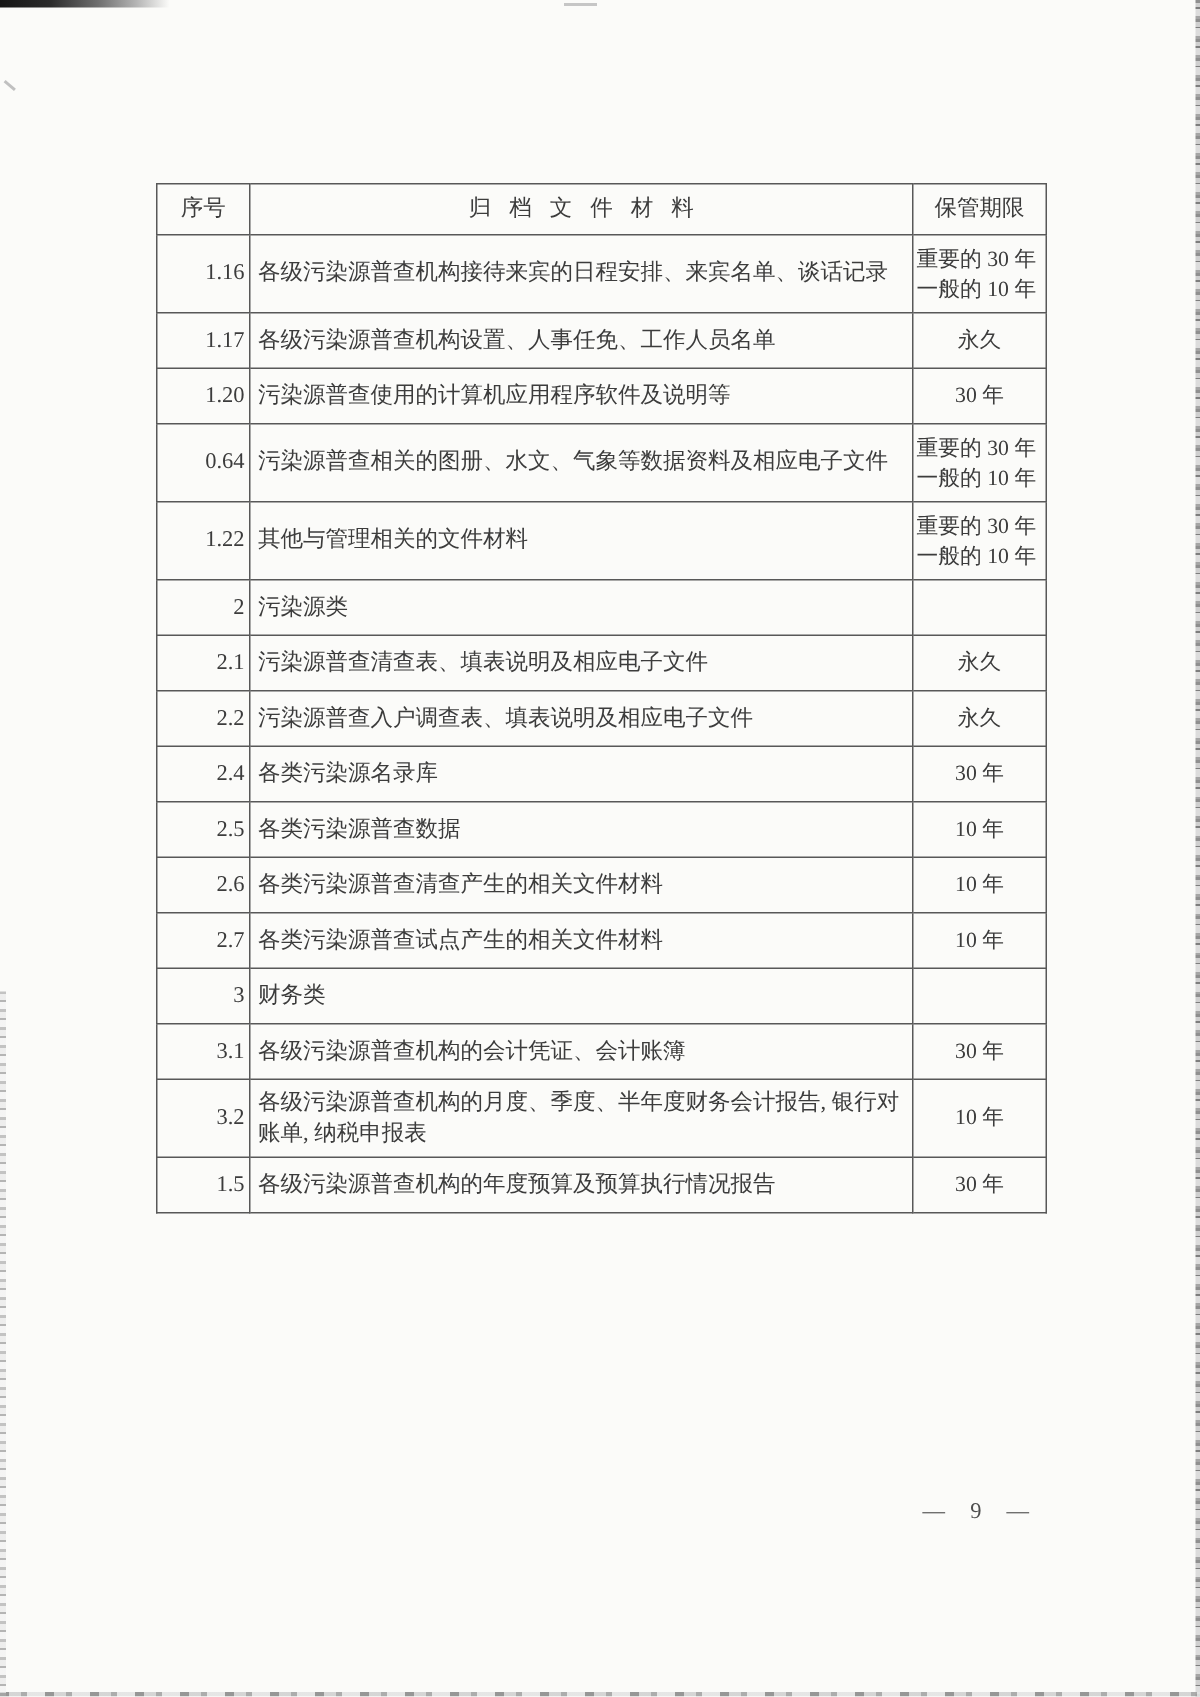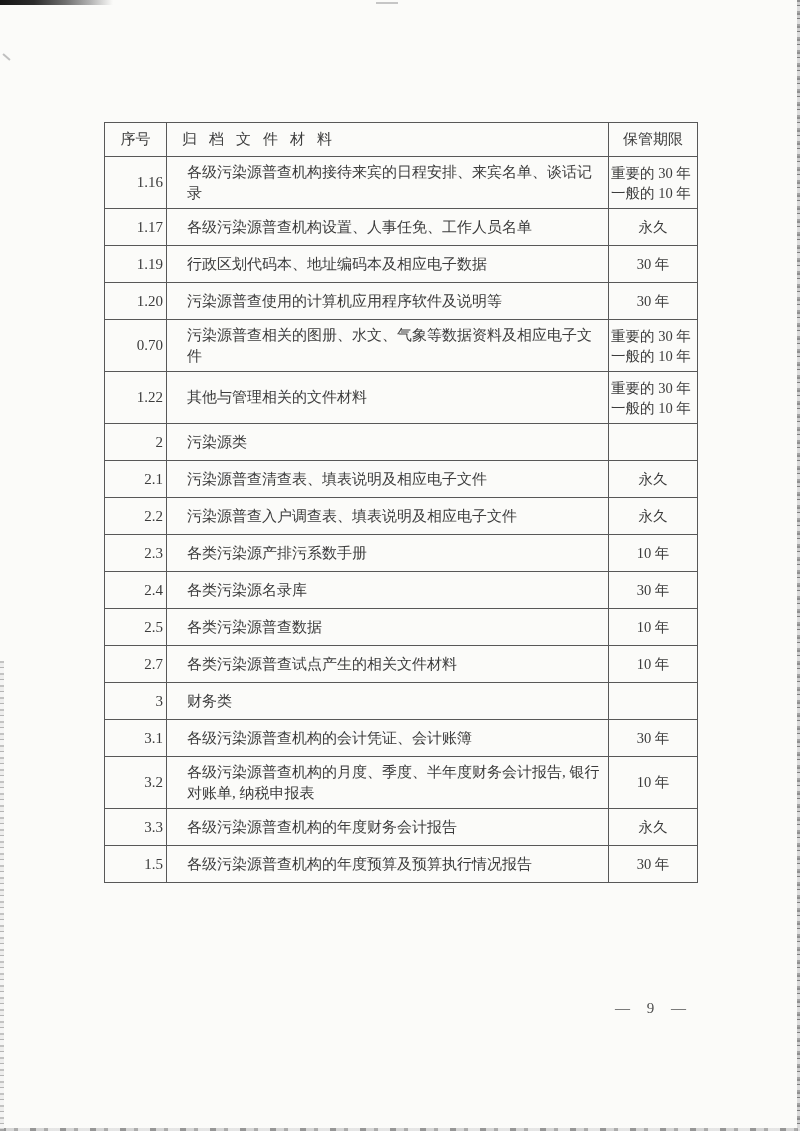--- a/index.html
+++ b/index.html
@@ -85,27 +85,27 @@
     line-height: 21px;
     padding: 2px 3px;
     overflow: hidden;
   }
   .archive-table thead tr { height: 34px; margin-left: 18px; }
   .archive-table tbody tr { height: 37px; }
   .archive-table tbody tr.tall { height: 52px; }
 
   th.col-no, th.col-retention { text-align: center; }
   th.col-material {
-    text-align: left;
+    text-align: center;
     letter-spacing: 12px;
     text-indent: 12px;
     font-family: Liberation Serif, serif;
   }
   td.col-no { text-align: right; }
-  td.col-material { text-align: left; padding-left: 20px; padding-right: 6px; }
+  td.col-material { text-align: left; padding-left: 5px; padding-right: 6px; }
   td.col-retention {
     text-align: center;
     font-size: 14.5px;
     white-space: nowrap;
   }
   td.col-retention.two-line { padding-left: 2px; padding-right: 14px; }
   td.col-retention .ret-line {
     text-align: left;
     line-height: 20px;
   }
@@ -156,31 +156,26 @@
             <div class="ret-line">重要的 30 年</div>
             <div class="ret-line">一般的 10 年</div>
           </td>
         </tr>
         <tr>
           <td class="col-no">1.17</td>
           <td class="col-material">各级污染源普查机构设置、人事任免、工作人员名单</td>
           <td class="col-retention">永久</td>
         </tr>
         <tr>
-          <td class="col-no">1.19</td>
-          <td class="col-material">行政区划代码本、地址编码本及相应电子数据</td>
-          <td class="col-retention">30 年</td>
-        </tr>
-        <tr>
           <td class="col-no">1.20</td>
           <td class="col-material">污染源普查使用的计算机应用程序软件及说明等</td>
           <td class="col-retention">30 年</td>
         </tr>
         <tr class="tall">
-          <td class="col-no">0.70</td>
+          <td class="col-no">0.64</td>
           <td class="col-material">污染源普查相关的图册、水文、气象等数据资料及相应电子文件</td>
           <td class="col-retention two-line">
             <div class="ret-line">重要的 30 年</div>
             <div class="ret-line">一般的 10 年</div>
           </td>
         </tr>
         <tr class="tall">
           <td class="col-no">1.22</td>
           <td class="col-material">其他与管理相关的文件材料</td>
           <td class="col-retention two-line">
@@ -197,32 +192,32 @@
           <td class="col-no">2.1</td>
           <td class="col-material">污染源普查清查表、填表说明及相应电子文件</td>
           <td class="col-retention">永久</td>
         </tr>
         <tr>
           <td class="col-no">2.2</td>
           <td class="col-material">污染源普查入户调查表、填表说明及相应电子文件</td>
           <td class="col-retention">永久</td>
         </tr>
         <tr>
-          <td class="col-no">2.3</td>
-          <td class="col-material">各类污染源产排污系数手册</td>
-          <td class="col-retention">10 年</td>
-        </tr>
-        <tr>
           <td class="col-no">2.4</td>
           <td class="col-material">各类污染源名录库</td>
           <td class="col-retention">30 年</td>
         </tr>
         <tr>
           <td class="col-no">2.5</td>
           <td class="col-material">各类污染源普查数据</td>
+          <td class="col-retention">10 年</td>
+        </tr>
+        <tr>
+          <td class="col-no">2.6</td>
+          <td class="col-material">各类污染源普查清查产生的相关文件材料</td>
           <td class="col-retention">10 年</td>
         </tr>
         <tr>
           <td class="col-no">2.7</td>
           <td class="col-material">各类污染源普查试点产生的相关文件材料</td>
           <td class="col-retention">10 年</td>
         </tr>
         <tr>
           <td class="col-no">3</td>
           <td class="col-material">财务类</td>
@@ -232,25 +227,20 @@
           <td class="col-no">3.1</td>
           <td class="col-material">各级污染源普查机构的会计凭证、会计账簿</td>
           <td class="col-retention">30 年</td>
         </tr>
         <tr class="tall">
           <td class="col-no">3.2</td>
           <td class="col-material">各级污染源普查机构的月度、季度、半年度财务会计报告, 银行对账单, 纳税申报表</td>
           <td class="col-retention">10 年</td>
         </tr>
         <tr>
-          <td class="col-no">3.3</td>
-          <td class="col-material">各级污染源普查机构的年度财务会计报告</td>
-          <td class="col-retention">永久</td>
-        </tr>
-        <tr>
           <td class="col-no">1.5</td>
           <td class="col-material">各级污染源普查机构的年度预算及预算执行情况报告</td>
           <td class="col-retention">30 年</td>
         </tr>
       </tbody>
   </table>
 
   <div class="page-number">— 9 —</div>
 
 </div>

